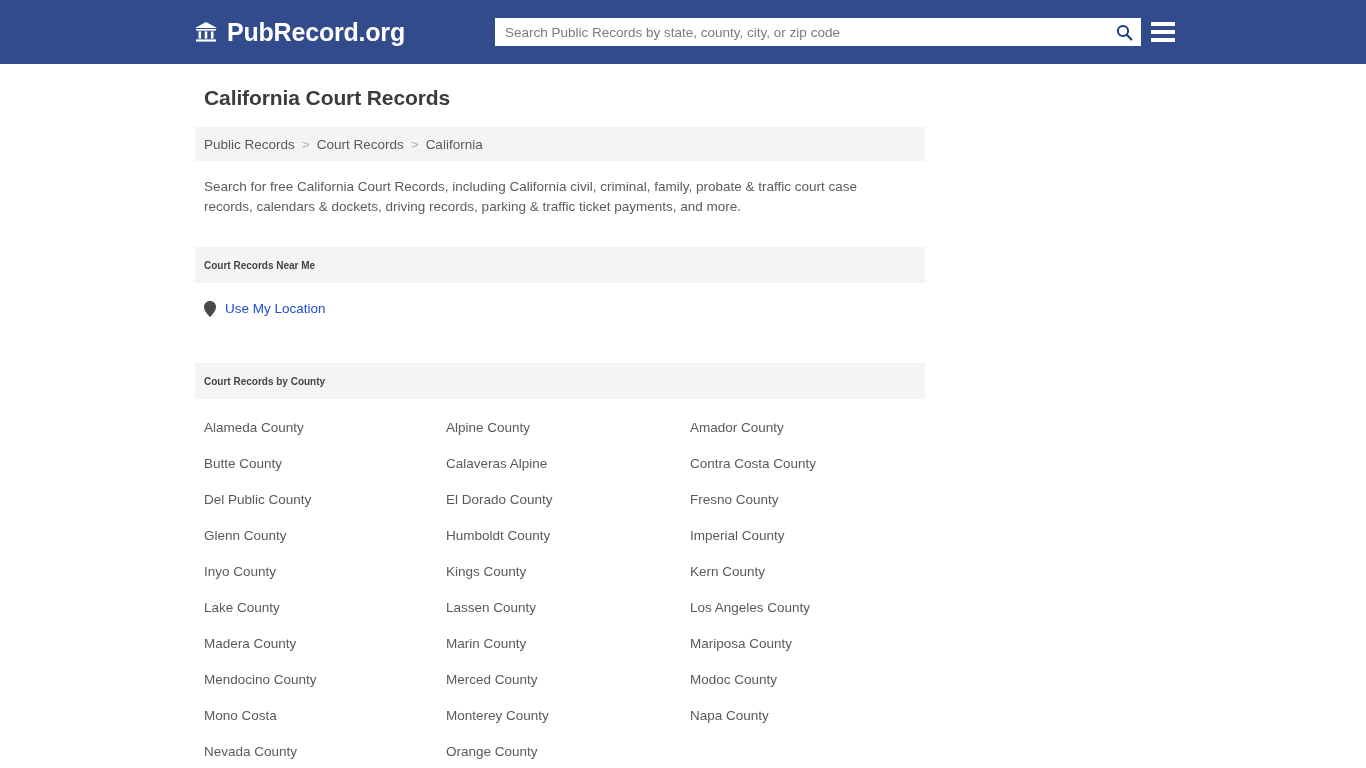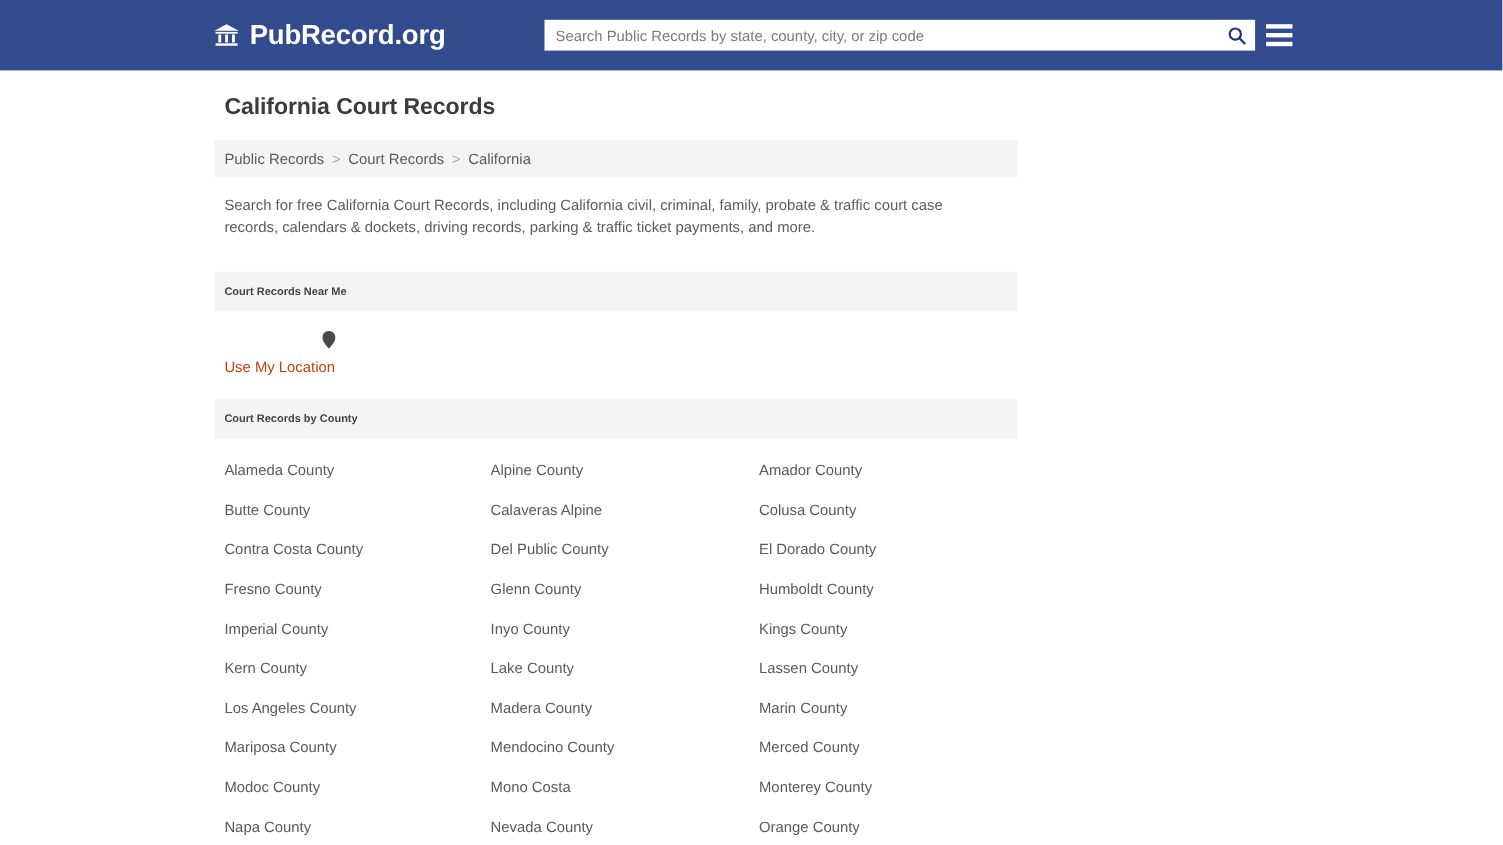--- a/index.html
+++ b/index.html
@@ -148,27 +148,26 @@
     margin-top: 30px;
   }
   .section-head.tight { margin-top: 28px; }
 
   .near-me-body {
     padding: 18px 0 0 9px;
     height: 52px;
   }
   .use-location {
     display: inline-flex;
-    align-items: flex-end;
+    align-items: flex-start;
     gap: 9px;
     font-size: 13.5px;
-    color: #c2410c;
+    color: #1d4ed8;
     text-decoration: none;
     cursor: pointer;
-    flex-direction: column;
   }
   .pin-icon { width: 12px; height: 16px; display: block; }
 
   .county-grid {
     display: grid;
     grid-template-columns: 242px 244px 244px;
     row-gap: 0;
     padding-left: 9px;
     margin-top: 11px;
   }
@@ -242,21 +241,20 @@
     </div>
 
     <div class="section-head tight">Court Records by County</div>
 
     <div class="county-grid" id="county-grid">
         <a class="county-link" href="#">Alameda County</a>
         <a class="county-link" href="#">Alpine County</a>
         <a class="county-link" href="#">Amador County</a>
         <a class="county-link" href="#">Butte County</a>
         <a class="county-link" href="#">Calaveras Alpine</a>
-        <a class="county-link" href="#">Colusa County</a>
         <a class="county-link" href="#">Contra Costa County</a>
         <a class="county-link" href="#">Del Public County</a>
         <a class="county-link" href="#">El Dorado County</a>
         <a class="county-link" href="#">Fresno County</a>
         <a class="county-link" href="#">Glenn County</a>
         <a class="county-link" href="#">Humboldt County</a>
         <a class="county-link" href="#">Imperial County</a>
         <a class="county-link" href="#">Inyo County</a>
         <a class="county-link" href="#">Kings County</a>
         <a class="county-link" href="#">Kern County</a>

